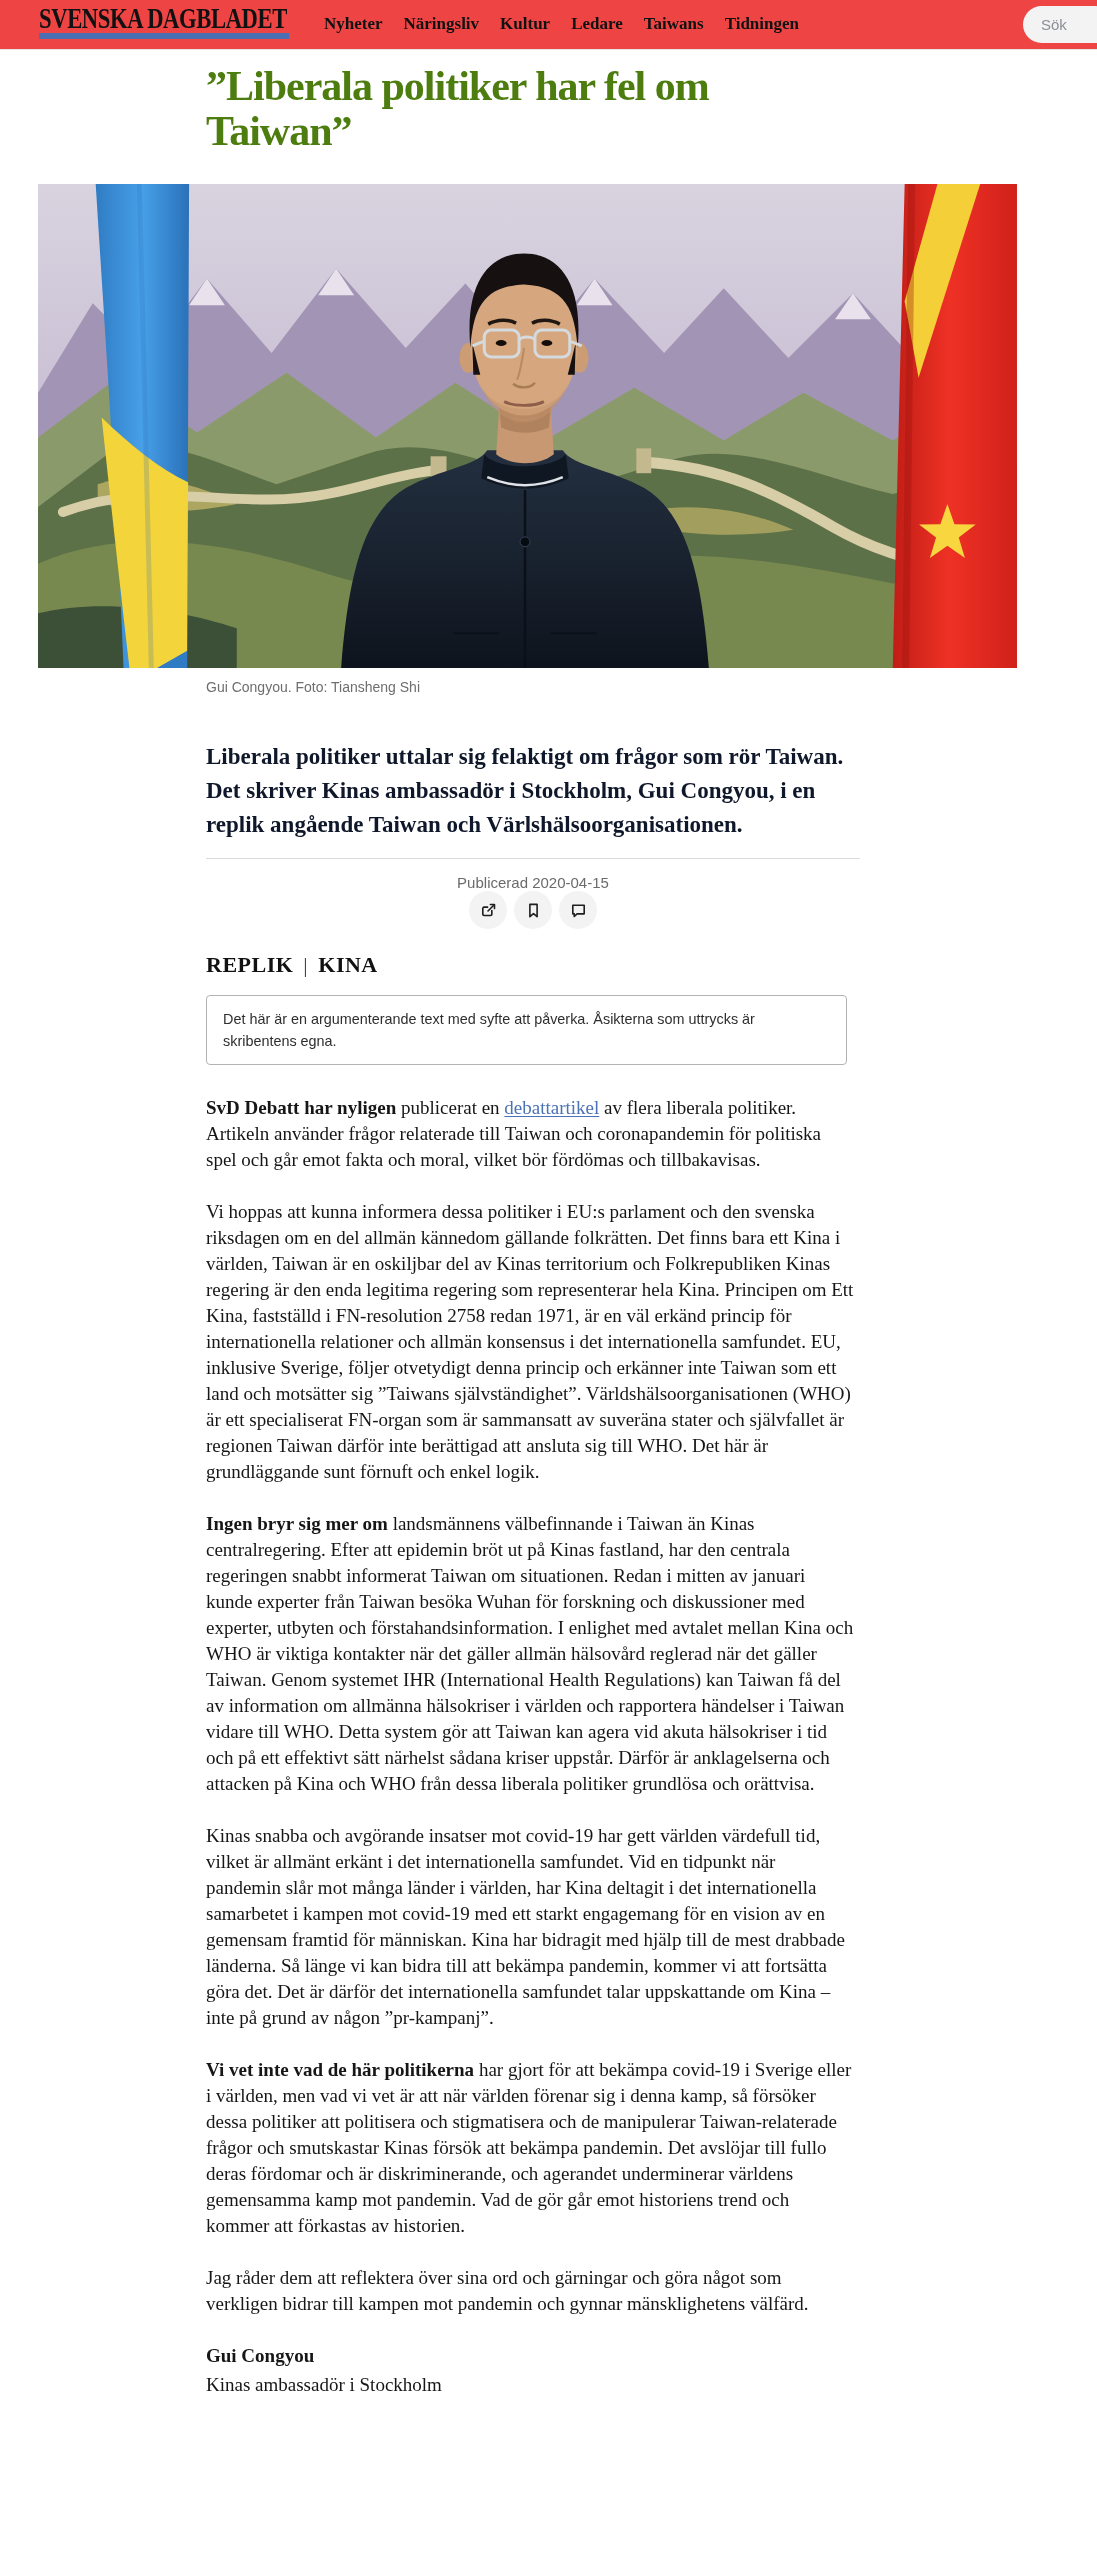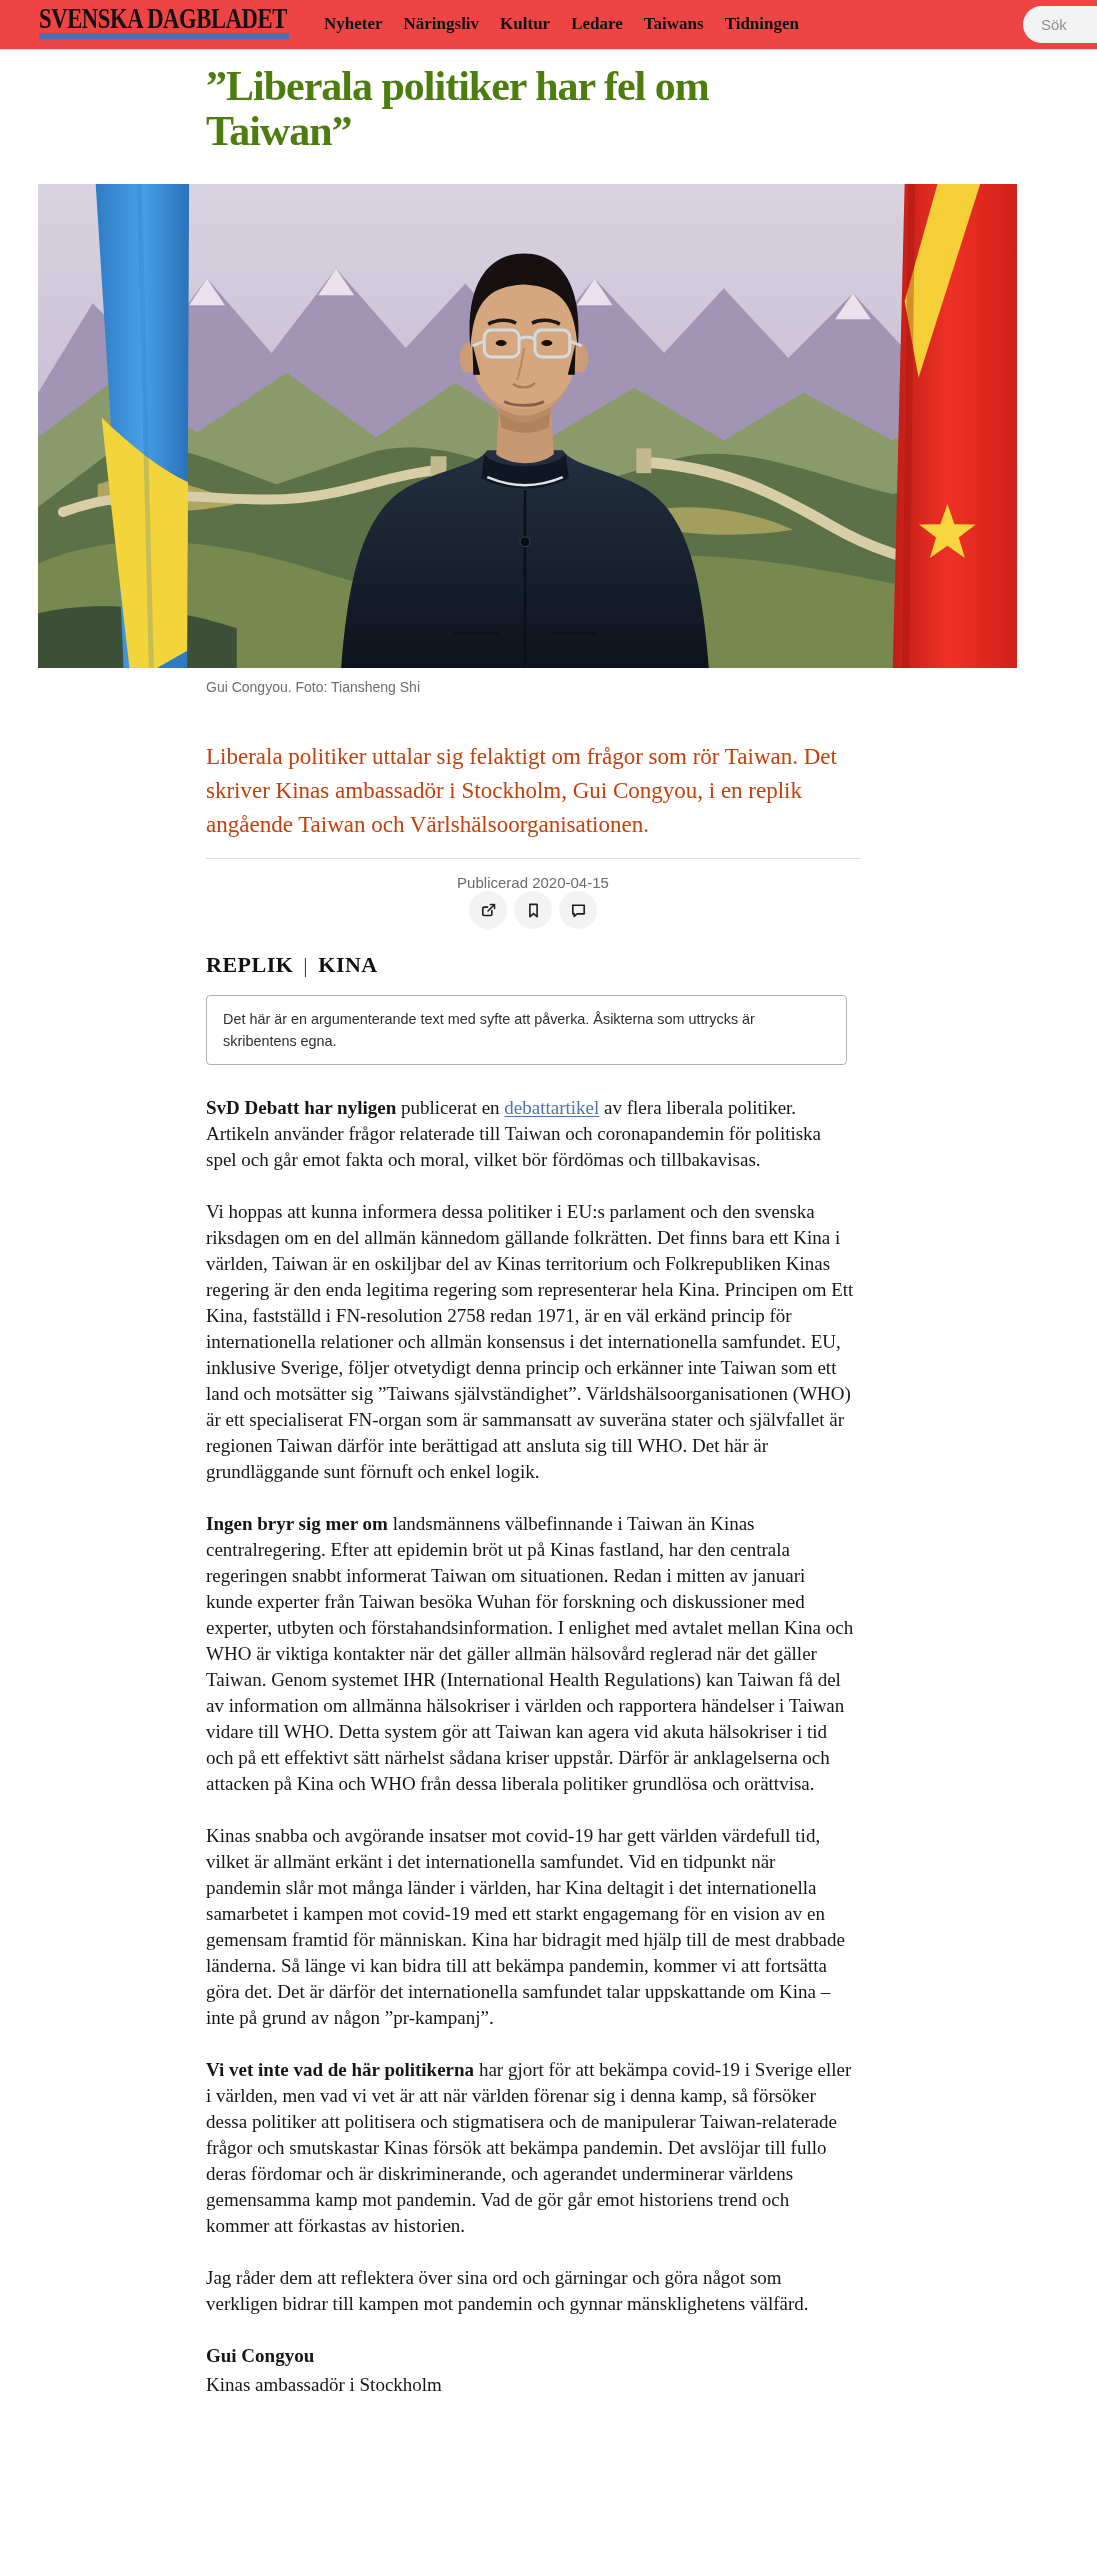--- a/index.html
+++ b/index.html
@@ -17,21 +17,21 @@
   .primary-nav a{font-weight:700;font-size:17px;color:#111;text-decoration:none;white-space:nowrap;}
   .search-pill{position:absolute;right:-16px;top:6px;height:37px;width:91px;background:#f3f3f3;border:none;
     border-radius:19px;color:#8b8f94;font-family:"Liberation Sans",sans-serif;font-size:15px;
     display:flex;align-items:center;padding:0 0 0 18px;cursor:pointer;}
   
   main{overflow:hidden;}
   .headline{margin:14px 0 0 206px;width:621px;font-size:42px;line-height:45px;font-weight:700;letter-spacing:-1px;color:#4d7c0f;}
   .hero-figure{margin:30px 0 0 38px;width:858px;}
   .hero-figure svg{display:block;}
   .image-caption{margin:11px 0 0 168px;font-family:"Liberation Sans",sans-serif;font-size:14px;color:#6e6e6e;}
-  .lede{margin:45px 0 0 206px;width:656px;font-size:23px;line-height:34px;font-weight:400;color:#c2410c;}
+  .lede{margin:45px 0 0 206px;width:656px;font-size:23px;line-height:34px;font-weight:700;color:#0f172a;}
   .meta-bar{margin:16px 0 0 206px;width:654px;border-top:1px solid #dcdcdc;padding-top:15px;
     display:flex;justify-content:space-between;align-items:center;height:40px;flex-direction:column;}
   .published{font-family:"Liberation Sans",sans-serif;font-size:15px;color:#6b6b6b;}
   .action-buttons{display:flex;gap:7px;}
   .action-btn{width:38px;height:38px;border-radius:50%;background:#f3f3f3;border:none;cursor:pointer;
     display:flex;align-items:center;justify-content:center;padding:0;}
   .action-btn svg{stroke:#1f1f1f;stroke-width:1.7;fill:none;stroke-linecap:round;stroke-linejoin:round;}
   .kicker{margin:38px 0 0 206px;font-size:22px;font-weight:700;letter-spacing:0.5px;color:#111;}
   .kicker-divider{font-weight:400;color:#444;margin:0 10px;}
   .disclaimer-box{margin:17px 0 0 206px;width:641px;box-sizing:border-box;border:1px solid #b3b3b3;border-radius:4px;

